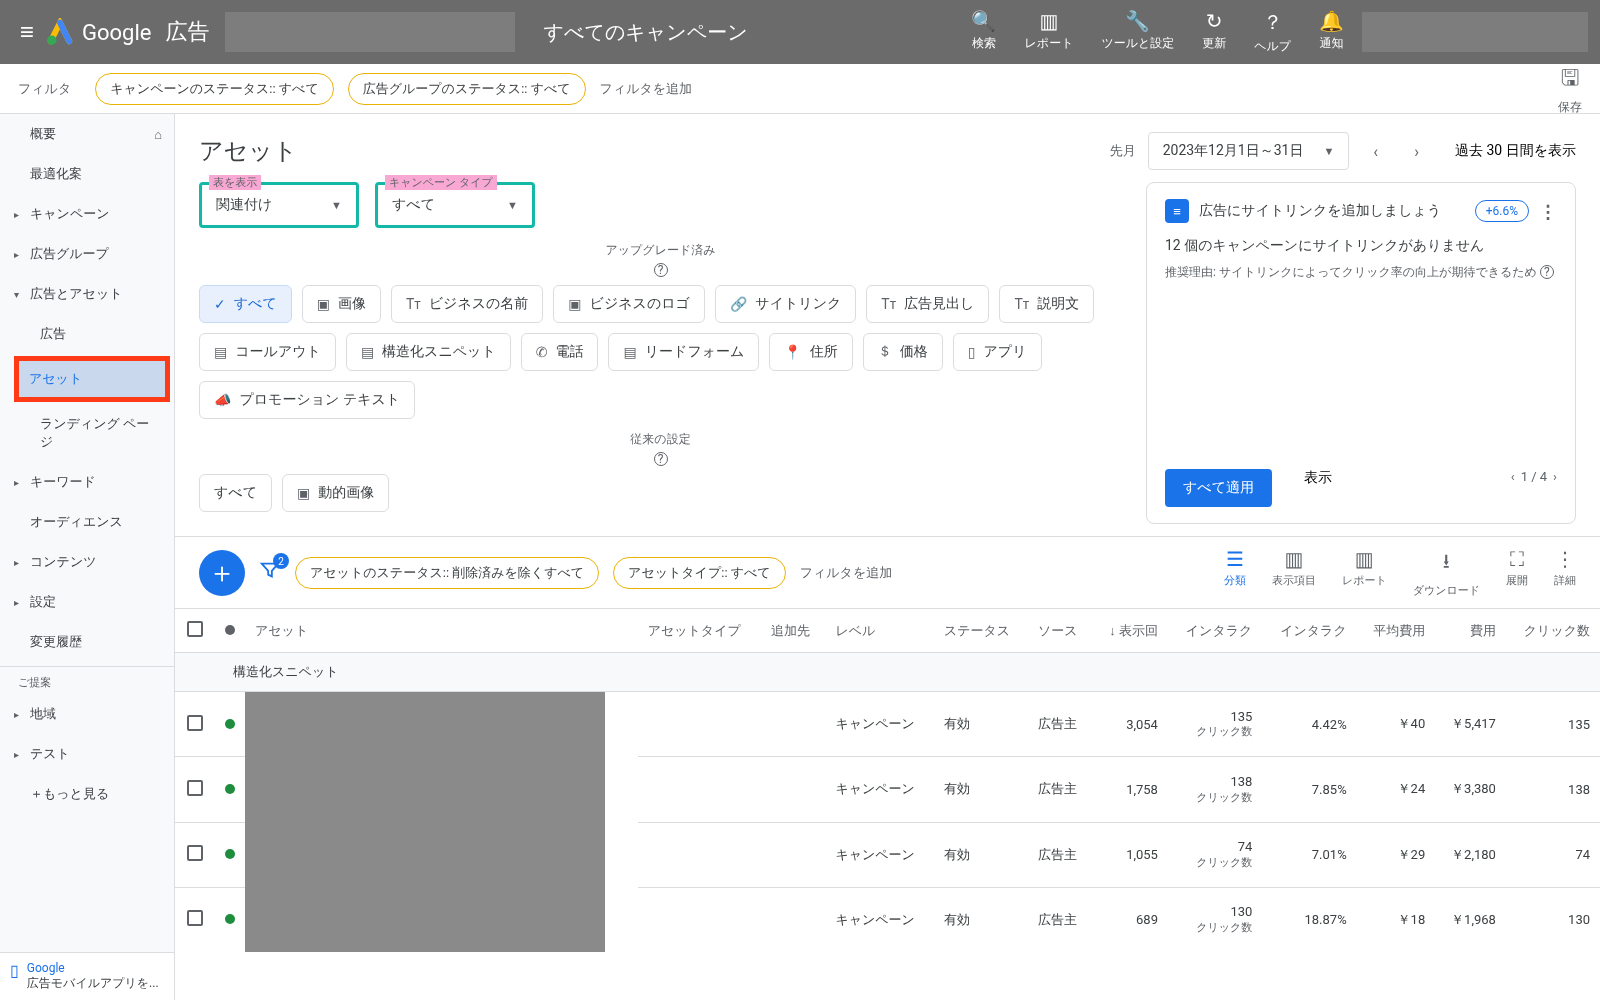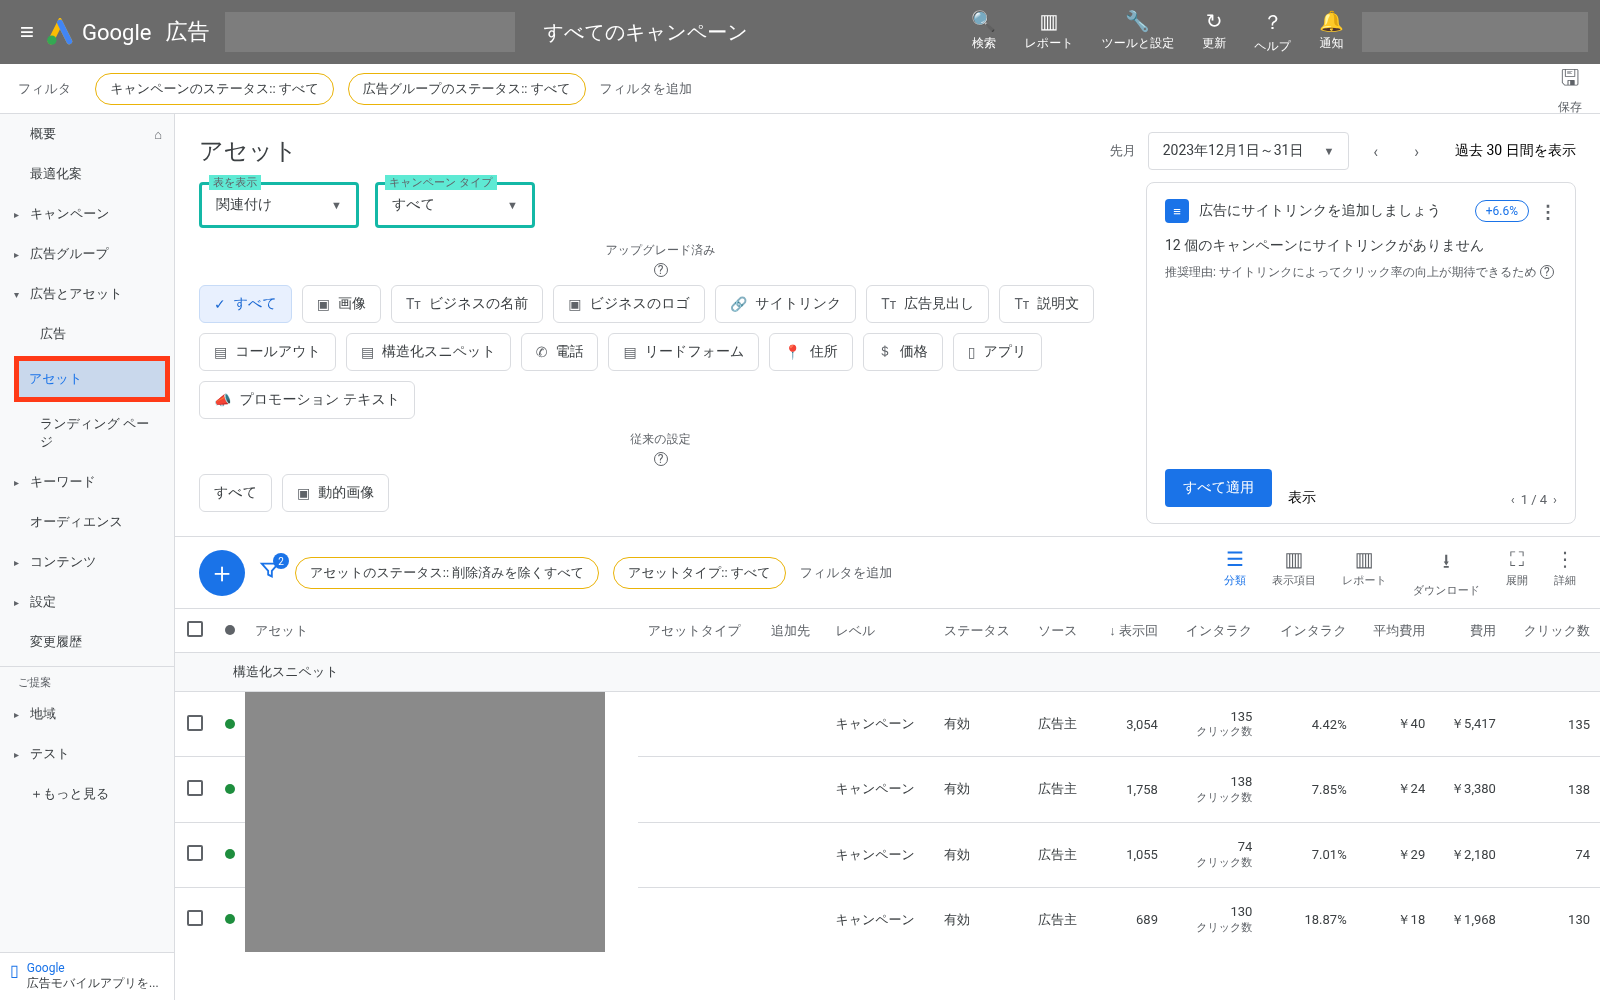--- a/index.html
+++ b/index.html
@@ -49,41 +49,41 @@
 .dr-label { font-size: 13px; color: #5f6368; }
 .date-sel { border: 1px solid #dadce0; border-radius: 4px; padding: 9px 14px; font-size: 14px; display: flex; align-items: center; gap: 20px; cursor: pointer; }
 .date-sel .dd { color: #5f6368; font-size: 11px; }
 .nav-arrow { padding: 8px 12px; color: #5f6368; cursor: pointer; font-size: 16px; }
 .link-blue { color: #000000; cursor: pointer; font-size: 14px; margin-left: 12px; }
 
 .controls-row { display: flex; padding: 0 24px 12px 24px; gap: 24px; }
 .controls-left { flex: 1; }
 .field-group { display: flex; gap: 16px; margin-bottom: 14px; }
 .field { position: relative; }
-.field-label { position: absolute; top: -7px; left: 10px; background: #5eead4; padding: 0 4px; font-size: 11px; color: #5f6368; }
+.field-label { position: absolute; top: -7px; left: 10px; background: #f9a8d4; padding: 0 4px; font-size: 11px; color: #5f6368; }
 .select { border: 3px solid #14b8a6; border-radius: 4px; padding: 11px 14px; min-width: 160px; display: flex; justify-content: space-between; align-items: center; cursor: pointer; font-size: 14px; }
 .select .dd { font-size: 11px; color: #5f6368; }
 .section-label { font-size: 12px; color: #5f6368; margin-bottom: 8px; display: flex; align-items: center; gap: 4px; flex-direction: column; }
 .info-icon { font-size: 12px; border: 1px solid #5f6368; border-radius: 50%; width: 14px; height: 14px; display: inline-flex; align-items: center; justify-content: center; }
 .pill-row { display: flex; flex-wrap: wrap; gap: 10px; margin-bottom: 12px; }
 .pill { border: 1px solid #dadce0; border-radius: 6px; padding: 9px 14px; display: flex; align-items: center; gap: 8px; font-size: 14px; cursor: pointer; background: #fff; }
 .pill.sel { border-color: #c7dbf7; background: #e8f0fe; color: #1967d2; }
 .pill .pi { color: #5f6368; font-size: 14px; }
 .pill.sel .pi { color: #1967d2; }
 
 
 .reco-card { width: 430px; border: 1px solid #dadce0; border-radius: 8px; padding: 16px 18px; display: flex; flex-direction: column; }
 .reco-head { display: flex; align-items: center; gap: 10px; }
 .reco-icon { width: 24px; height: 24px; background: #1a73e8; border-radius: 4px; color: #fff; display: flex; align-items: center; justify-content: center; font-size: 13px; }
 .reco-title { flex: 1; font-size: 14px; }
 .reco-badge { border: 1px solid #1a73e8; color: #1a73e8; border-radius: 12px; padding: 3px 10px; font-size: 12px; }
 .more-v { color: #5f6368; cursor: pointer; font-size: 18px; font-weight: bold; }
 .reco-sub { font-size: 14px; font-weight: 400; margin-top: 14px; }
 .reco-reason { font-size: 12px; color: #5f6368; margin-top: 8px; line-height: 1.5; }
-.reco-foot { margin-top: auto; display: flex; align-items: flex-end; gap: 16px; padding-top: 90px; }
+.reco-foot { margin-top: auto; display: flex; align-items: flex-start; gap: 32px; padding-top: 90px; }
 .btn-primary { background: #1a73e8; color: #fff; border: none; border-radius: 4px; padding: 10px 18px; font-size: 14px; cursor: pointer; }
 .reco-pager { margin-left: auto; display: flex; align-items: center; gap: 6px; font-size: 13px; color: #5f6368; }
 
 
 .tbl-toolbar { display: flex; align-items: center; padding: 10px 24px; gap: 14px; border-top: 1px solid #dadce0; }
 .fab { width: 46px; height: 46px; border-radius: 50%; background: #1a73e8; color: #fff; font-size: 28px; display: flex; align-items: center; justify-content: center; cursor: pointer; }
 .filter-icon { color: #1a73e8; font-size: 20px; cursor: pointer; position: relative; }
 .filter-icon .badge { position: absolute; top: -6px; right: -8px; background: #1a73e8; color: #fff; border-radius: 50%; width: 16px; height: 16px; font-size: 10px; display: flex; align-items: center; justify-content: center; }
 .tb-tools { margin-left: auto; display: flex; gap: 26px; }
 .tb-tool { display: flex; flex-direction: column; align-items: center; font-size: 11px; color: #5f6368; cursor: pointer; gap: 2px; }

